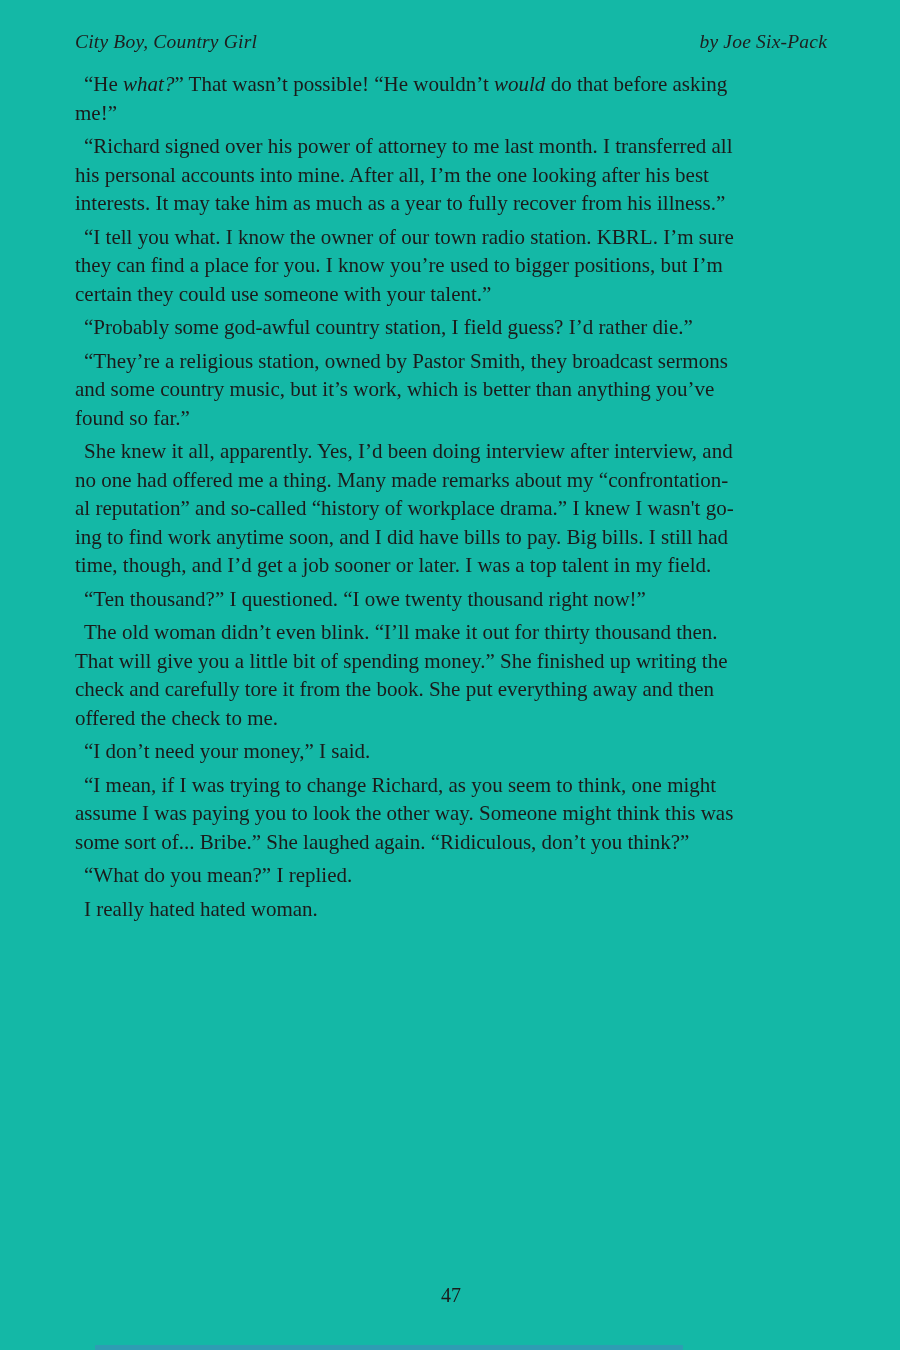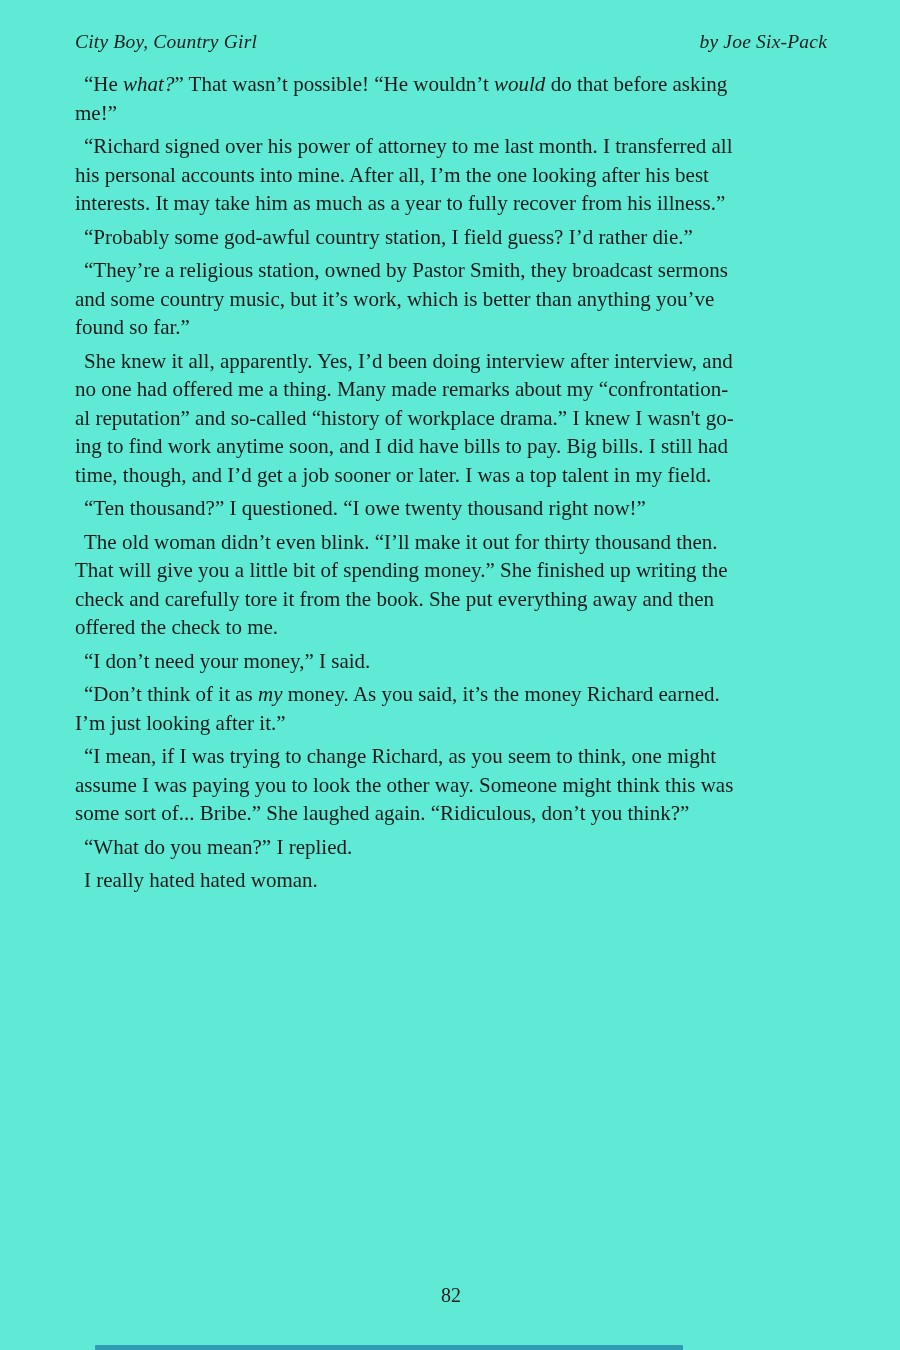--- a/index.html
+++ b/index.html
@@ -5,21 +5,21 @@
   * { margin: 0; padding: 0; box-sizing: border-box; }
   html, body { background: #ffffff; }
   body {
     width: 900px; height: 1350px;
     font-family: "Liberation Serif", serif;
     position: relative;
     overflow: hidden;
   }
   .page {
     position: absolute; inset: 0;
-    background: #5eead4;
+    background: #14b8a6;
   }
   .running-header {
     position: absolute;
     left: 75px; right: 73px; top: 31px;
     display: flex; justify-content: space-between; align-items: baseline;
     font-style: italic;
     font-size: 19.5px;
     color: #1e1e1e;
     letter-spacing: 0.2px;
   }
@@ -56,29 +56,29 @@
 
   <div class="running-header">
     <span>City Boy, Country Girl</span>
     <span>by Joe Six-Pack</span>
   </div>
 
   <div class="body-text">
 
   <p>“He <i>what?</i>” That wasn’t possible! “He wouldn’t <i>would</i> do that before asking<br>me!”</p>
       <p>“Richard signed over his power of attorney to me last month. I transferred all<br>his personal accounts into mine. After all, I’m the one looking after his best<br>interests. It may take him as much as a year to fully recover from his illness.”</p>
+      <p>“I tell you what. I know the owner of our town radio station. KBRL. I’m sure<br>they can find a place for you. I know you’re used to bigger positions, but I’m<br>certain they could use someone with your talent.”</p>
       <p>“Probably some god-awful country station, I field guess? I’d rather die.”</p>
       <p>“They’re a religious station, owned by Pastor Smith, they broadcast sermons<br>and some country music, but it’s work, which is better than anything you’ve<br>found so far.”</p>
       <p>She knew it all, apparently. Yes, I’d been doing interview after interview, and<br>no one had offered me a thing. Many made remarks about my “confrontation-<br>al reputation” and so-called “history of workplace drama.” I knew I wasn't go-<br>ing to find work anytime soon, and I did have bills to pay. Big bills. I still had<br>time, though, and I’d get a job sooner or later. I was a top talent in my field.</p>
       <p>“Ten thousand?” I questioned. “I owe twenty thousand right now!”</p>
       <p>The old woman didn’t even blink. “I’ll make it out for thirty thousand then.<br>That will give you a little bit of spending money.” She finished up writing the<br>check and carefully tore it from the book. She put everything away and then<br>offered the check to me.</p>
       <p>“I don’t need your money,” I said.</p>
-      <p>“Don’t think of it as <i>my</i> money. As you said, it’s the money Richard earned.<br>I’m just looking after it.”</p>
       <p>“I mean, if I was trying to change Richard, as you seem to think, one might<br>assume I was paying you to look the other way. Someone might think this was<br>some sort of... Bribe.” She laughed again. “Ridiculous, don’t you think?”</p>
       <p>“What do you mean?” I replied.</p>
       <p>I really hated hated woman.</p>
     </div>
 
-  <div class="folio">82</div>
+  <div class="folio">47</div>
 
   <div class="bottom-bar" style="background: rgb(46, 157, 179);"></div>
 
 </div>
 
 </body></html>

